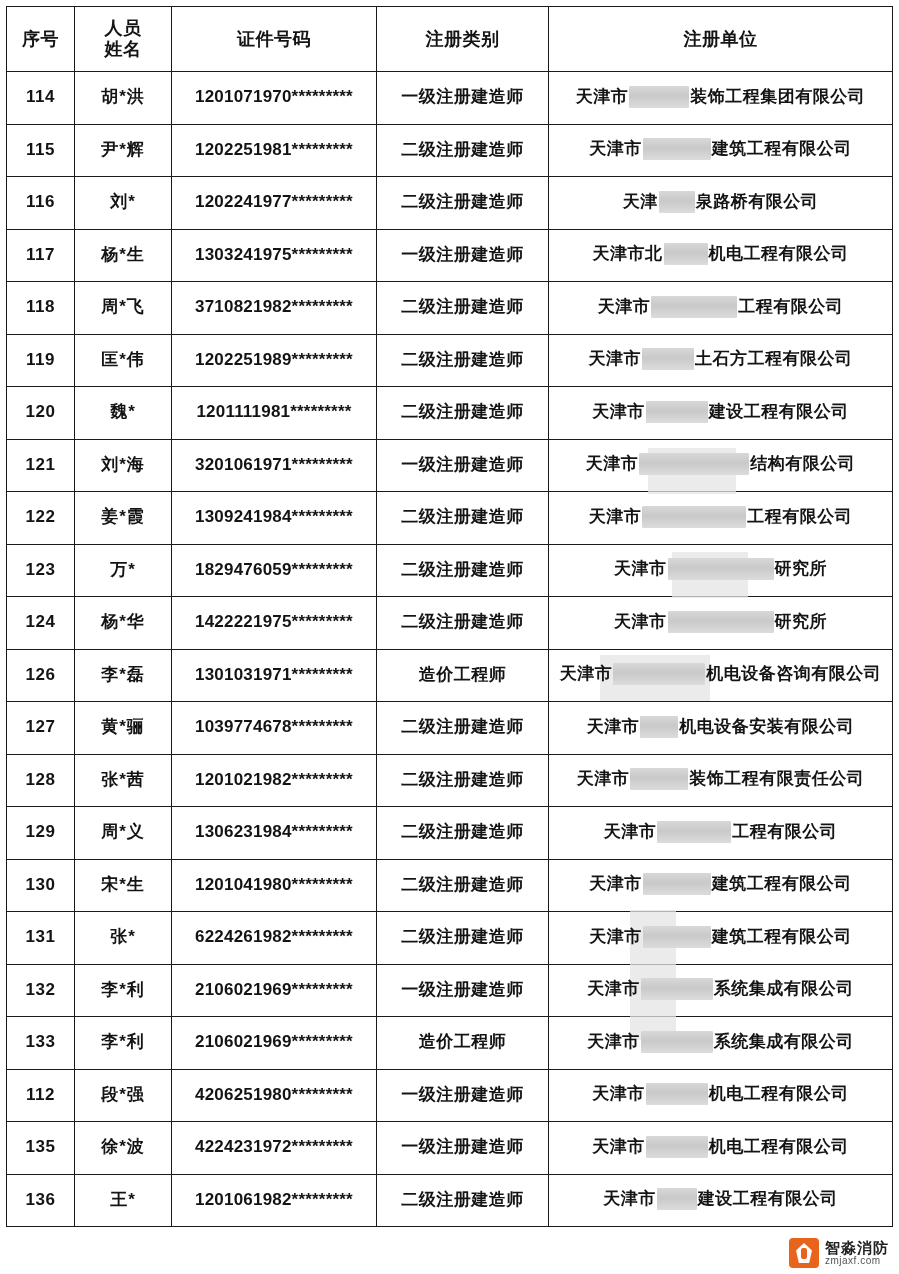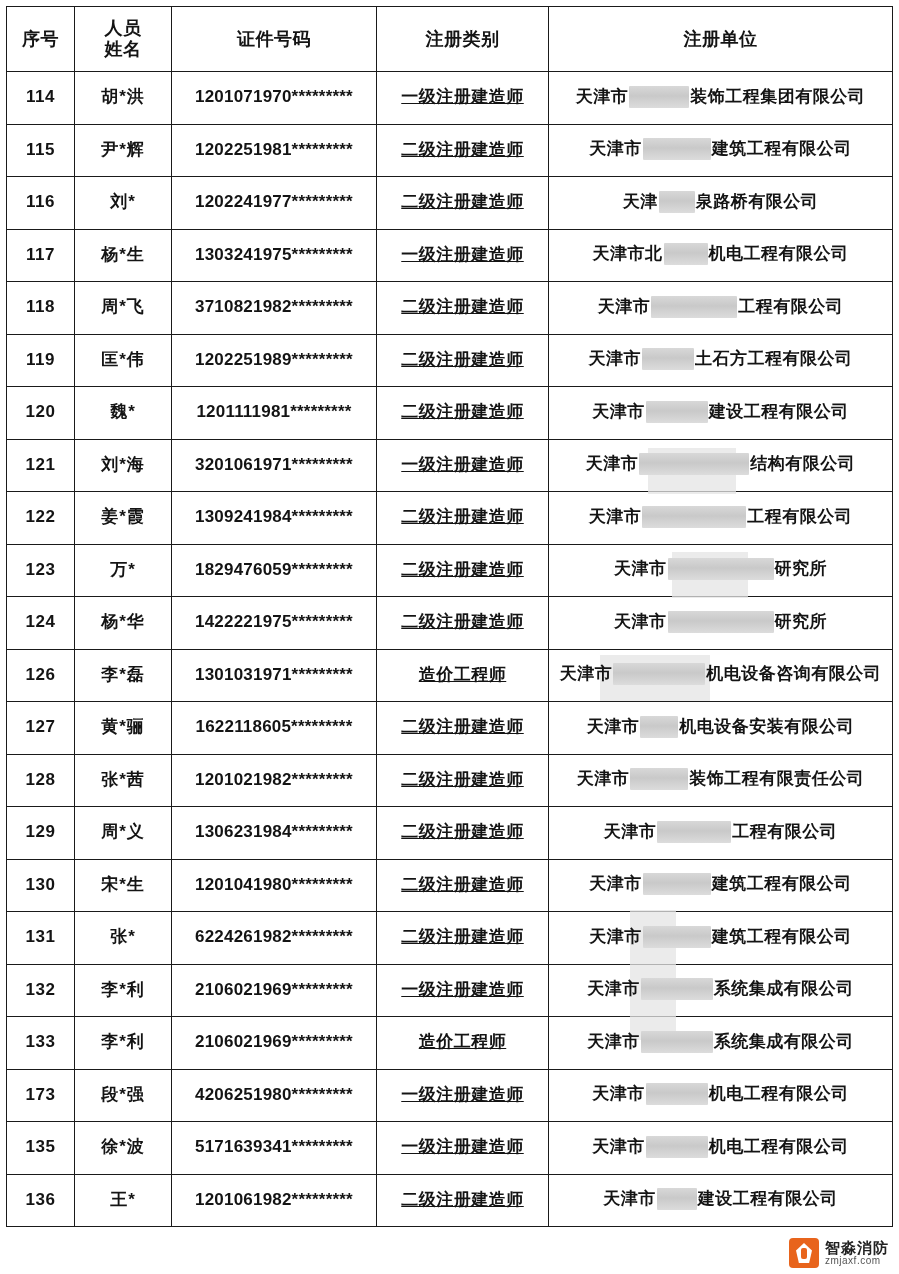--- a/index.html
+++ b/index.html
@@ -53,21 +53,21 @@
     font-size: 18px;
     letter-spacing: 0.5px;
   }
   .hdr-two-line {
     display: block;
     line-height: 1.15;
   }
   td.idx-cell { font-size: 17px; letter-spacing: 0.5px; }
   td.name-cell { font-size: 17px; letter-spacing: 1px; }
   td.id-cell { font-size: 17px; letter-spacing: 0.2px; }
-  td.cat-cell { font-size: 16.5px; letter-spacing: 0.5px; text-decoration: underline; }
+  td.cat-cell { font-size: 16.5px; letter-spacing: 0.5px; }
   td.unit-cell {
     font-size: 16.5px;
     letter-spacing: 0.5px;
     position: relative;
   }
   .unit-inner {
     display: inline-block;
     position: relative;
     white-space: nowrap;
   }
@@ -255,21 +255,21 @@
         <tr>
           <td class="idx-cell">126</td>
           <td class="name-cell">李*磊</td>
           <td class="id-cell">1301031971*********</td>
           <td class="cat-cell">造价工程师</td>
           <td class="unit-cell"><span class="unit-inner"><span>天津市</span><span class="redact" style="width: 92px;"></span><span>机电设备咨询有限公司</span></span></td>
         </tr>
         <tr>
           <td class="idx-cell">127</td>
           <td class="name-cell">黄*骊</td>
-          <td class="id-cell">1622118605*********</td>
+          <td class="id-cell">1039774678*********</td>
           <td class="cat-cell">二级注册建造师</td>
           <td class="unit-cell"><span class="unit-inner"><span>天津市</span><span class="redact" style="width: 38px;"></span><span>机电设备安装有限公司</span></span></td>
         </tr>
         <tr>
           <td class="idx-cell">128</td>
           <td class="name-cell">张*茜</td>
           <td class="id-cell">1201021982*********</td>
           <td class="cat-cell">二级注册建造师</td>
           <td class="unit-cell"><span class="unit-inner"><span>天津市</span><span class="redact" style="width: 58px;"></span><span>装饰工程有限责任公司</span></span></td>
         </tr>
@@ -302,30 +302,30 @@
           <td class="unit-cell"><span class="unit-inner"><span>天津市</span><span class="redact" style="width: 72px;"></span><span>系统集成有限公司</span></span></td>
         </tr>
         <tr>
           <td class="idx-cell">133</td>
           <td class="name-cell">李*利</td>
           <td class="id-cell">2106021969*********</td>
           <td class="cat-cell">造价工程师</td>
           <td class="unit-cell"><span class="unit-inner"><span>天津市</span><span class="redact" style="width: 72px;"></span><span>系统集成有限公司</span></span></td>
         </tr>
         <tr>
-          <td class="idx-cell">173</td>
+          <td class="idx-cell">112</td>
           <td class="name-cell">段*强</td>
           <td class="id-cell">4206251980*********</td>
           <td class="cat-cell">一级注册建造师</td>
           <td class="unit-cell"><span class="unit-inner"><span>天津市</span><span class="redact" style="width: 62px;"></span><span>机电工程有限公司</span></span></td>
         </tr>
         <tr>
           <td class="idx-cell">135</td>
           <td class="name-cell">徐*波</td>
-          <td class="id-cell">5171639341*********</td>
+          <td class="id-cell">4224231972*********</td>
           <td class="cat-cell">一级注册建造师</td>
           <td class="unit-cell"><span class="unit-inner"><span>天津市</span><span class="redact" style="width: 62px;"></span><span>机电工程有限公司</span></span></td>
         </tr>
         <tr>
           <td class="idx-cell">136</td>
           <td class="name-cell">王*</td>
           <td class="id-cell">1201061982*********</td>
           <td class="cat-cell">二级注册建造师</td>
           <td class="unit-cell"><span class="unit-inner"><span>天津市</span><span class="redact" style="width: 40px;"></span><span>建设工程有限公司</span></span></td>
         </tr>

